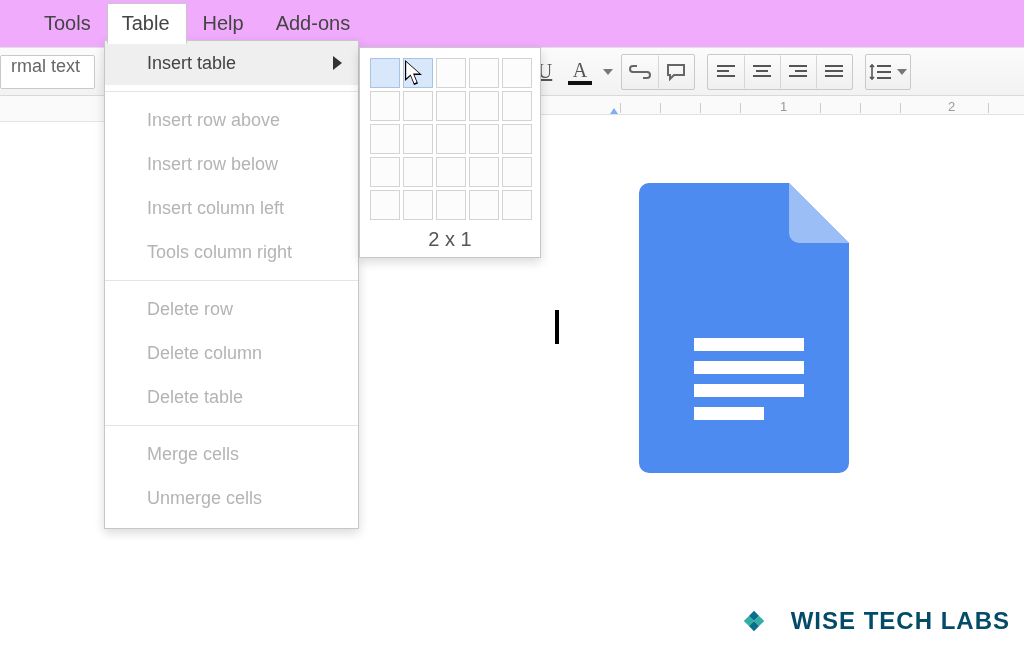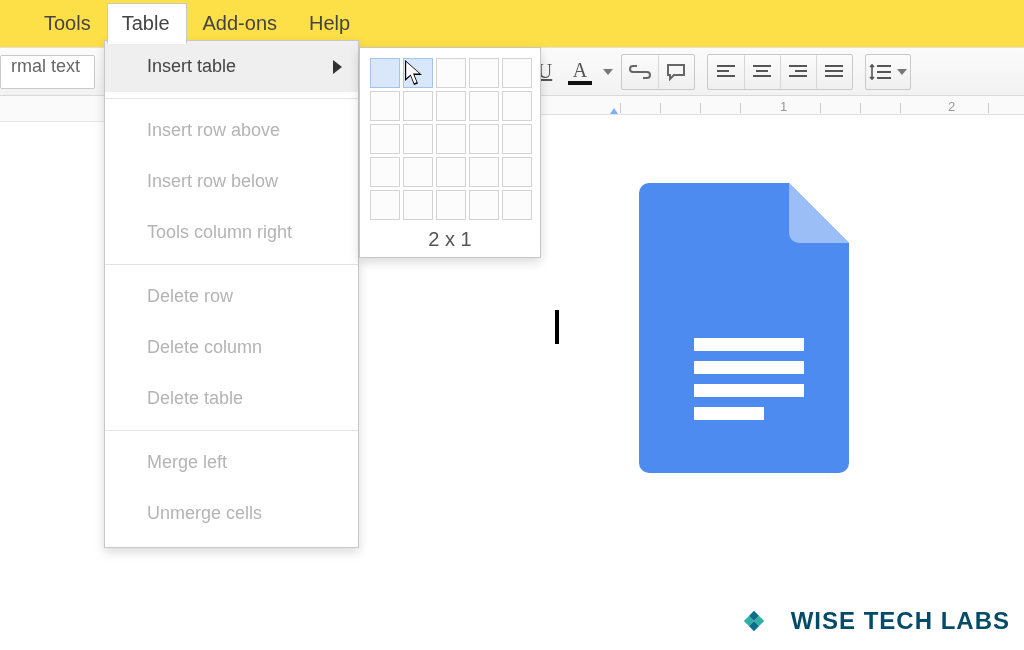--- a/index.html
+++ b/index.html
@@ -13,21 +13,21 @@
     color: #555;
   }
 
   
   .menubar {
     display: flex;
     align-items: center;
     height: 48px;
     padding-left: 28px;
     border-bottom: 1px solid #e1e1e1;
-    background: #fde047;
+    background: #f0abfc;
   }
   .menubar .menu-item {
     padding: 8px 16px;
     font-size: 20px;
     color: #444;
     cursor: pointer;
   }
   .menubar .menu-item.active {
     border: 1px solid #c7c7c7;
     border-bottom: 1px solid #fff;
@@ -153,21 +153,21 @@
     left: 104px;
     top: 40px;
     width: 255px;
     background: #fff;
     border: 1px solid #c7c7c7;
     box-shadow: 0 4px 10px rgba(0,0,0,.15);
     z-index: 4;
     padding-bottom: 8px;
   }
   .dropdown .dd-item {
-    height: 51px;
+    height: 44px;
     display: flex;
     align-items: center;
     padding: 0 20px 0 42px;
     font-size: 18px;
     color: #b4b4b4;
     position: relative;
     cursor: default;
   }
   .dropdown .dd-item.enabled {
     color: #444;
@@ -251,22 +251,22 @@
 
   .tick { position:absolute; top:7px; width:1px; height:10px; background:#ccc; }
   .ticknum { position:absolute; top:3px; font-size:13px; color:#999; }
 </style>
 </head>
 <body>
 
 <div class="menubar">
   <div class="menu-item">Tools</div>
   <div class="menu-item active">Table</div>
+  <div class="menu-item">Help</div>
   <div class="menu-item">Add-ons</div>
-  <div class="menu-item">Help</div>
 </div>
 
 <div class="toolbar">
   <div class="style-btn">
     <span>rmal text</span>
   </div>
   <div class="tb-gap"></div>
 
   <div class="tb-btn underline">
     <span>U</span>
@@ -357,35 +357,38 @@
     <span class="arrow-right"></span>
   </div>
   <div class="dd-sep"></div>
   <div class="dd-item">
       <span>Insert row above</span>
     </div>
   <div class="dd-item">
       <span>Insert row below</span>
     </div>
   <div class="dd-item">
+      <span>Insert column left</span>
+    </div>
+  <div class="dd-item">
       <span>Tools column right</span>
     </div>
   <div class="dd-sep"></div>
   <div class="dd-item">
       <span>Delete row</span>
     </div>
   <div class="dd-item">
       <span>Delete column</span>
     </div>
   <div class="dd-item">
       <span>Delete table</span>
     </div>
   <div class="dd-sep"></div>
   <div class="dd-item">
-      <span>Merge left</span>
+      <span>Merge cells</span>
     </div>
   <div class="dd-item">
       <span>Unmerge cells</span>
     </div>
 </div>
 
 <div class="submenu">
   <div class="grid">
     <div class="cell sel"></div>
     <div class="cell sel"></div>

